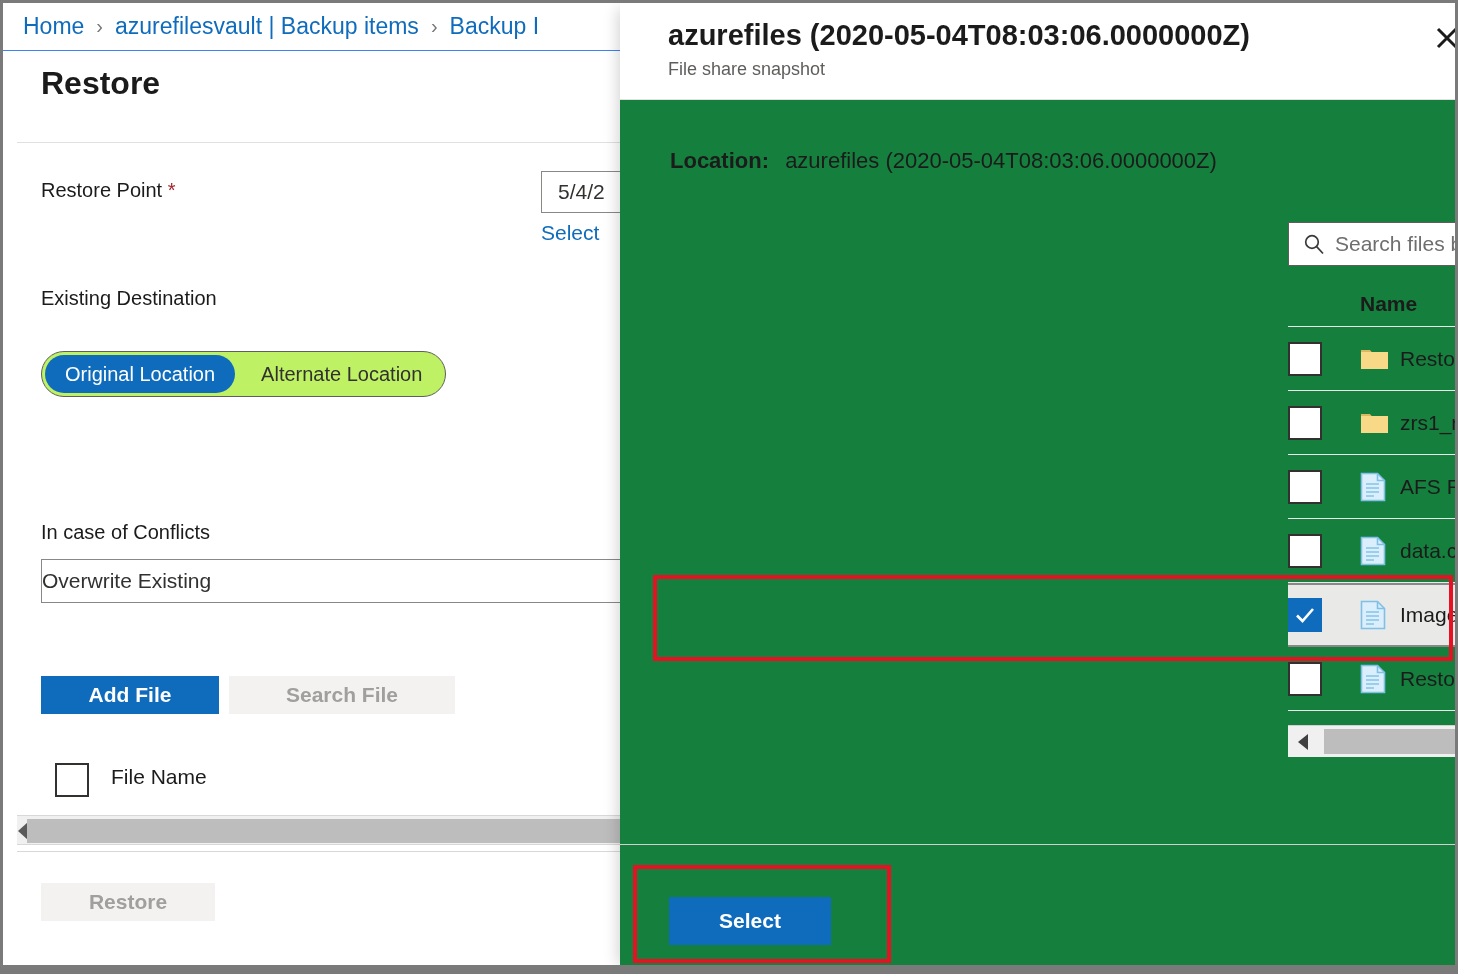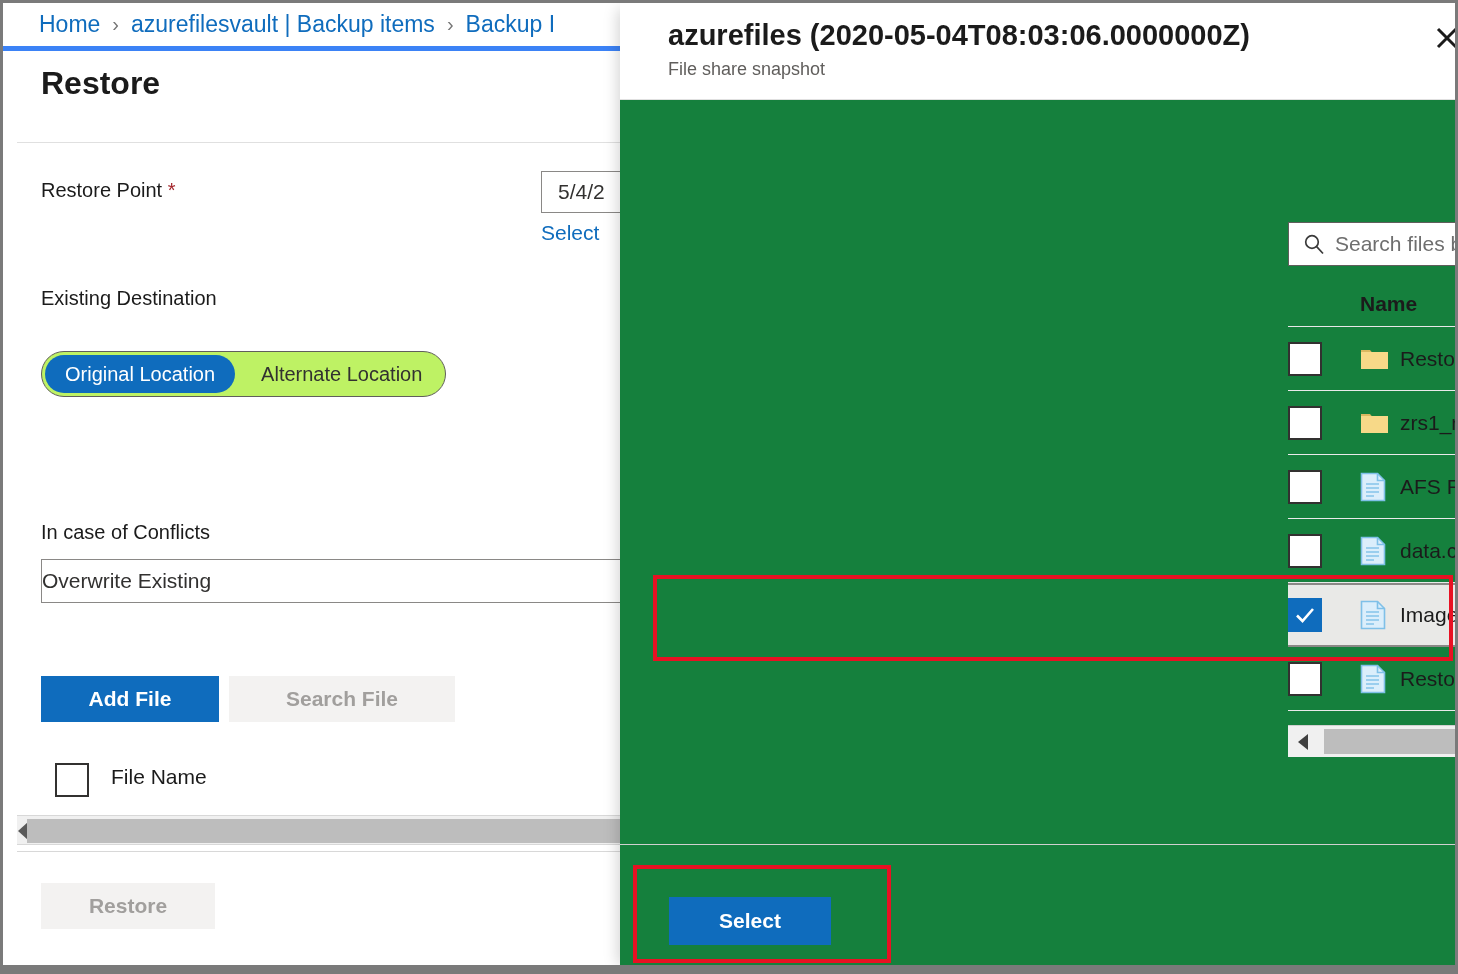--- a/index.html
+++ b/index.html
@@ -22,24 +22,24 @@
     position: absolute;
     left: 0; top: 0;
     width: 700px; height: 968px;
     background: #ffffff;
   }
   .breadcrumb {
     position: absolute;
     left: 0; top: 0;
     width: 700px; height: 48px;
     display: flex; align-items: center;
-    padding-left: 36px;
+    padding-left: 20px;
     font-size: 23px;
     white-space: nowrap;
-    border-bottom: 5px solid #3b82f6;
+    border-bottom: 1px solid #3b82f6;
   }
   .bc-link { color: #0f6cbd; cursor: pointer; }
   .bc-sep {
     color: #767676; margin: 0 12px; font-size: 20px;
     display: inline-block;
   }
   .blade-title {
     position: absolute;
     left: 38px; top: 62px;
     font-size: 32px; font-weight: bold; color: #1b1b1b;
@@ -101,21 +101,21 @@
     width: 700px; height: 44px;
     border: 1px solid #8a8886;
     background: #fff;
     font-size: 21px; color: #323130;
     display: flex; align-items: center;
     white-space: nowrap; overflow: hidden;
   }
 
   .btn {
     position: absolute;
-    height: 46px;
+    height: 38px;
     display: flex; align-items: center; justify-content: center;
     font-size: 21px; font-weight: bold;
     cursor: pointer; border: none;
     white-space: nowrap;
   }
   .btn-primary { background: #0f6cbd; color: #ffffff; }
   .btn-disabled { background: #f3f2f1; color: #a19f9d; cursor: default; }
 
   .file-hdr-chk {
     position: absolute;
@@ -352,20 +352,24 @@
     <div class="pane-head">
       <div class="pane-title">azurefiles (2020-05-04T08:03:06.0000000Z)</div>
       <div class="pane-sub">File share snapshot</div>
       <div class="pane-close">
         <svg width="34" height="34" viewBox="0 0 34 34" aria-hidden="true">
           <path d="M8 8 L26 26 M26 8 L8 26" stroke="#1b1b1b" stroke-width="3" fill="none"></path>
         </svg>
       </div>
     </div>
 
+    <div class="loc-row">
+      <span class="loc-label">Location:</span>
+      <span class="loc-value" style="margin-left:10px;">azurefiles (2020-05-04T08:03:06.0000000Z)</span>
+    </div>
 
     <div class="searchbox">
       <span class="search-ico">
         <svg width="22" height="22" viewBox="0 0 22 22" aria-hidden="true">
           <circle cx="9" cy="9" r="6.3" stroke="#3a3a3a" stroke-width="1.7" fill="none"></circle>
           <line x1="13.4" y1="13.4" x2="20" y2="20.5" stroke="#3a3a3a" stroke-width="1.7"></line>
         </svg>
       </span>
       <span class="search-ph">Search files by prefix</span>
     </div>

